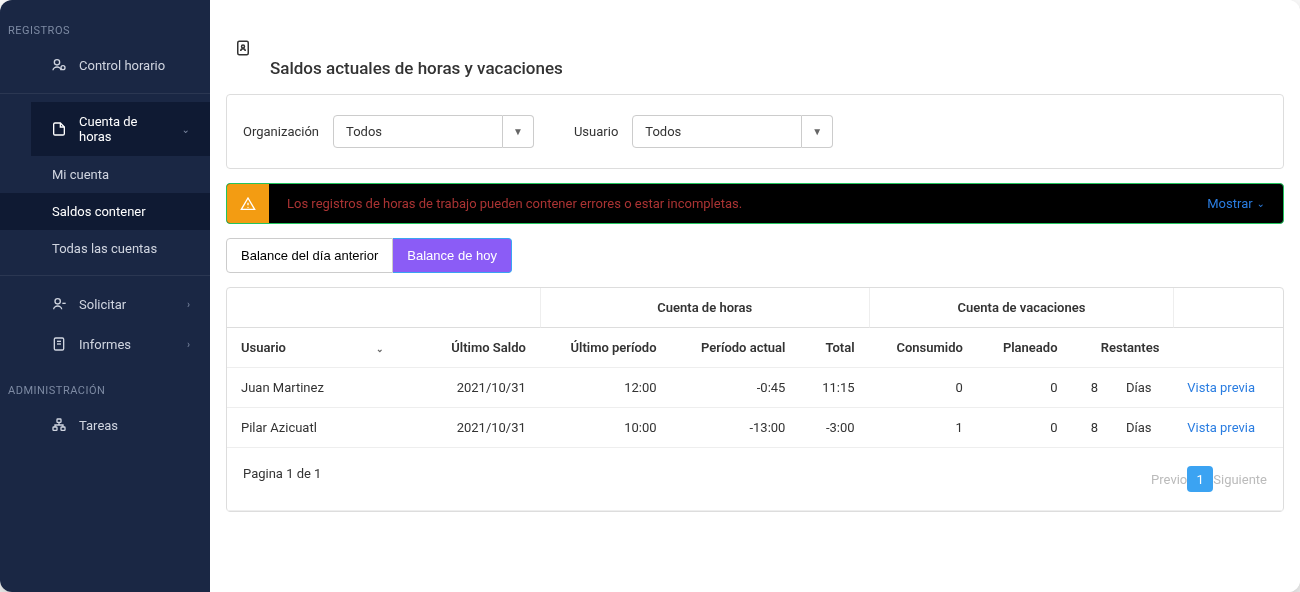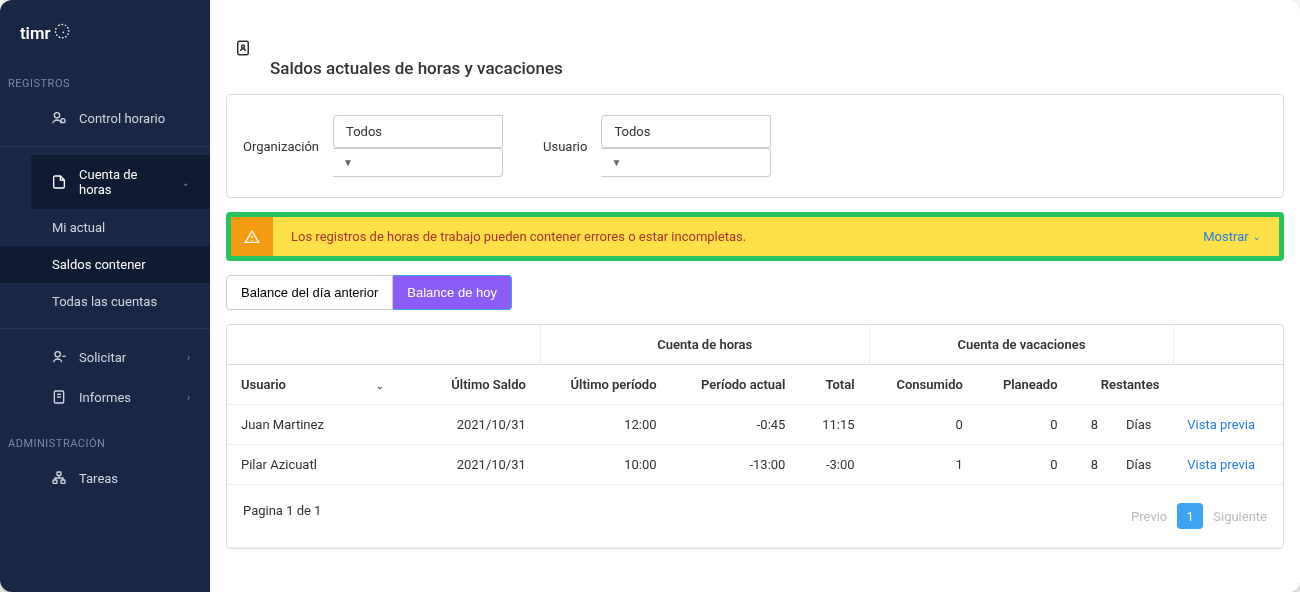--- a/index.html
+++ b/index.html
@@ -24,62 +24,55 @@
     
     .main { flex: 1; background: #fff; display: flex; flex-direction: column; overflow: hidden; }
     .page-header { display: flex; align-items: center; gap: 18px; padding: 18px 24px 16px; }
     .page-header .page-icon { width: 18px; height: 18px; }
     .page-header h1 { font-size: 17px; font-weight: 500; color: #333; margin-top: 40px; }
     .content { padding: 0 16px 16px; overflow-y: auto; flex: 1; }
     
     .filters-card { border: 1px solid #ddd; border-radius: 4px; padding: 20px 16px; display: flex; gap: 40px; align-items: center; margin-bottom: 14px; }
     .filter-group { display: flex; align-items: center; gap: 14px; }
     .filter-label { font-size: 13px; color: #333; }
-    .select-wrap { display: flex; flex-direction: column; }
+    .select-wrap { display: flex; }
     .select-main { border: 1px solid #ccc; border-radius: 4px 0 0 4px; padding: 8px 12px; min-width: 170px; font-size: 13px; background: #fff; cursor: pointer; }
     .select-caret { border: 1px solid #ccc; border-left: none; border-radius: 0 4px 4px 0; padding: 8px 10px; background: #fff; cursor: pointer; font-size: 10px; color: #666; display: flex; align-items: center;}
     
-    .alert { display: flex; align-items: center; background: #fde047; border: 5px solid #22c55e; border-radius: 4px; margin-bottom: 14px; overflow: hidden; }
+    .alert { display: flex; align-items: center; background: #000000; border: 1px solid #22c55e; border-radius: 4px; margin-bottom: 14px; overflow: hidden; }
     .alert-icon-box { background: #f39c12; color: #fff; width: 42px; align-self: stretch; display: flex; align-items: center; justify-content: center; }
     .alert-text { flex: 1; padding: 12px 18px; color: #a33; font-size: 13px; }
     .alert-action { padding: 12px 18px; color: #2a7de1; font-size: 13px; cursor: pointer; display: flex; align-items: center; gap: 4px; }
     
     .toggle-row { display: flex; justify-content: flex-start; margin-bottom: 14px; }
     .toggle-btn { border: 1px solid #ccc; padding: 9px 14px; font-size: 13px; cursor: pointer; background: #fff; }
     .toggle-btn:first-child { border-radius: 4px 0 0 4px; }
     .toggle-btn:last-child { border-radius: 0 4px 4px 0; border-left: none; }
     .toggle-btn.active { background: #8b5cf6; color: #fff; border-color: #3ba3f2; }
     
     .data-table { width: 100%; border: 1px solid #ddd; border-radius: 4px; border-collapse: separate; border-spacing: 0; font-size: 13px; }
     .data-table th, .data-table td { padding: 12px 14px; text-align: left; border-bottom: 1px solid #eee; }
     .data-table thead tr:first-child th { text-align: center; border-bottom: 1px solid #ddd; border-left: 1px solid #eee; }
     .data-table thead tr:first-child th:first-child { border-left: none; }
     .data-table th { font-weight: 600; color: #333; }
     .num { text-align: right !important; }
     .preview-link { color: #2a7de1; cursor: pointer; text-align: right; }
     .user-caret { font-size: 9px; margin-left: 90px; color: #666; }
     
     .pagination-row td { padding: 18px 16px; }
-    .pagination-row .pager { float: right; display: flex; align-items: center; gap: 10px; }
+    .pagination-row .pager { float: right; display: flex; align-items: center; gap: 0; }
     .pager-btn { color: #bbb; cursor: pointer; }
     .pager-num { background: #3ba3f2; color: #fff; border-radius: 4px; width: 26px; height: 26px; display: inline-flex; align-items: center; justify-content: center; }
   </style>
 </head>
 <body>
 
 <div class="app">
 
   <aside class="sidebar">
-    <div class="logo">
-      <svg width="50" height="24" viewBox="0 0 60 28" class="logo-svg">
-        <text x="0" y="20" font-size="20" font-weight="600" fill="#fff">timr</text>
-        <path d="M46 4 A8 8 0 1 1 44 6" stroke="#fff" stroke-width="1.5" fill="none" stroke-dasharray="2,2"></path>
-        <circle cx="52" cy="12" r="1" fill="#fff"></circle>
-      </svg>
-    </div>
 
     <div class="nav-section-label">REGISTROS</div>
 
     <div class="nav-item">
       <span class="nav-icon">
         <svg width="16" height="16" viewBox="0 0 24 24" fill="none" stroke="#d0d5e0" stroke-width="2">
             <circle cx="9" cy="8" r="4"></circle>
             <path d="M3 20c0-3 3-5 6-5s6 2 6 5"></path>
             <circle cx="18" cy="16" r="3"></circle>
           </svg>
@@ -96,21 +89,21 @@
           <svg width="16" height="16" viewBox="0 0 24 24" fill="none" stroke="#fff" stroke-width="2">
               <path d="M14 3H6a2 2 0 0 0-2 2v14a2 2 0 0 0 2 2h12a2 2 0 0 0 2-2V9l-6-6z"></path>
               <path d="M14 3v6h6"></path>
             </svg>
         </span>
         <span>Cuenta de horas</span>
       </span>
       <span class="chevron">⌄</span>
     </div>
 
-    <div class="subnav-item">Mi actual</div>
+    <div class="subnav-item">Mi cuenta</div>
     <div class="subnav-item active">Saldos contener</div>
     <div class="subnav-item">Todas las cuentas</div>
 
     <hr class="nav-divider">
 
     <div class="nav-item expandable">
       <span class="nav-left">
         <span class="nav-icon">
           <svg width="16" height="16" viewBox="0 0 24 24" fill="none" stroke="#d0d5e0" stroke-width="2">
               <circle cx="10" cy="8" r="4"></circle>

